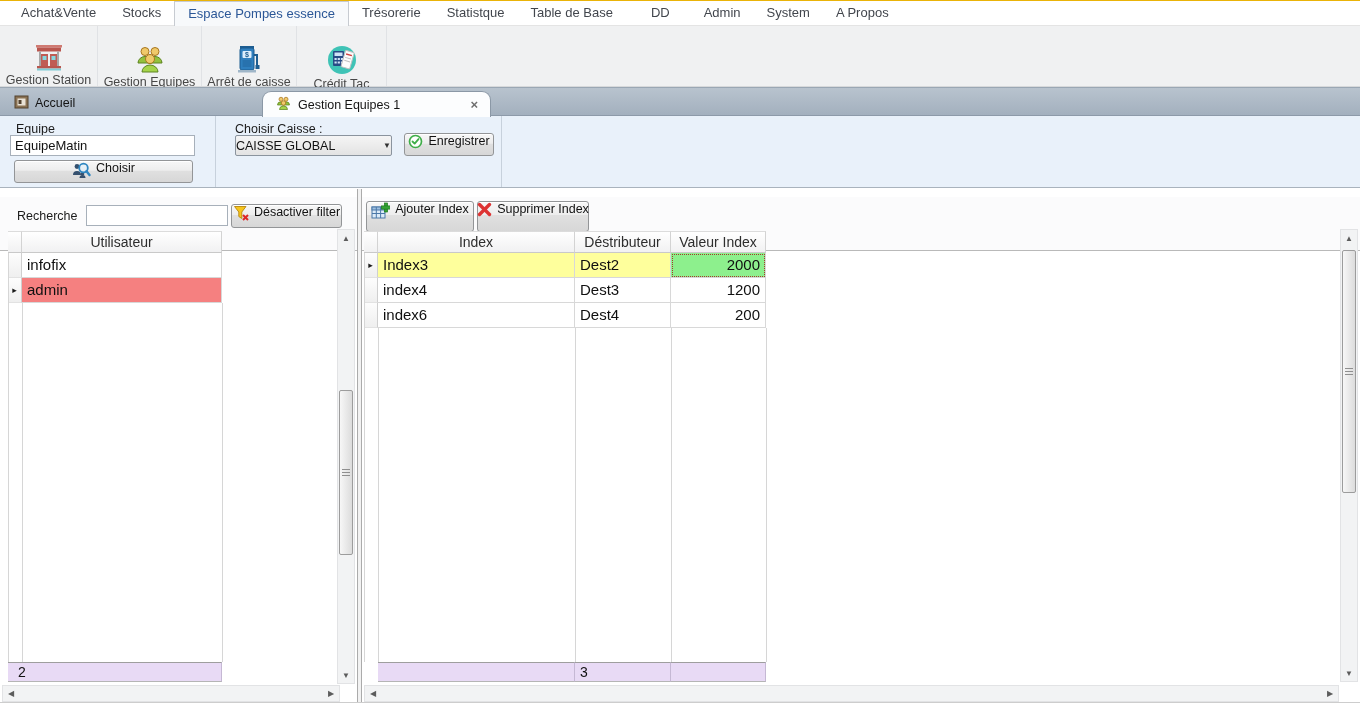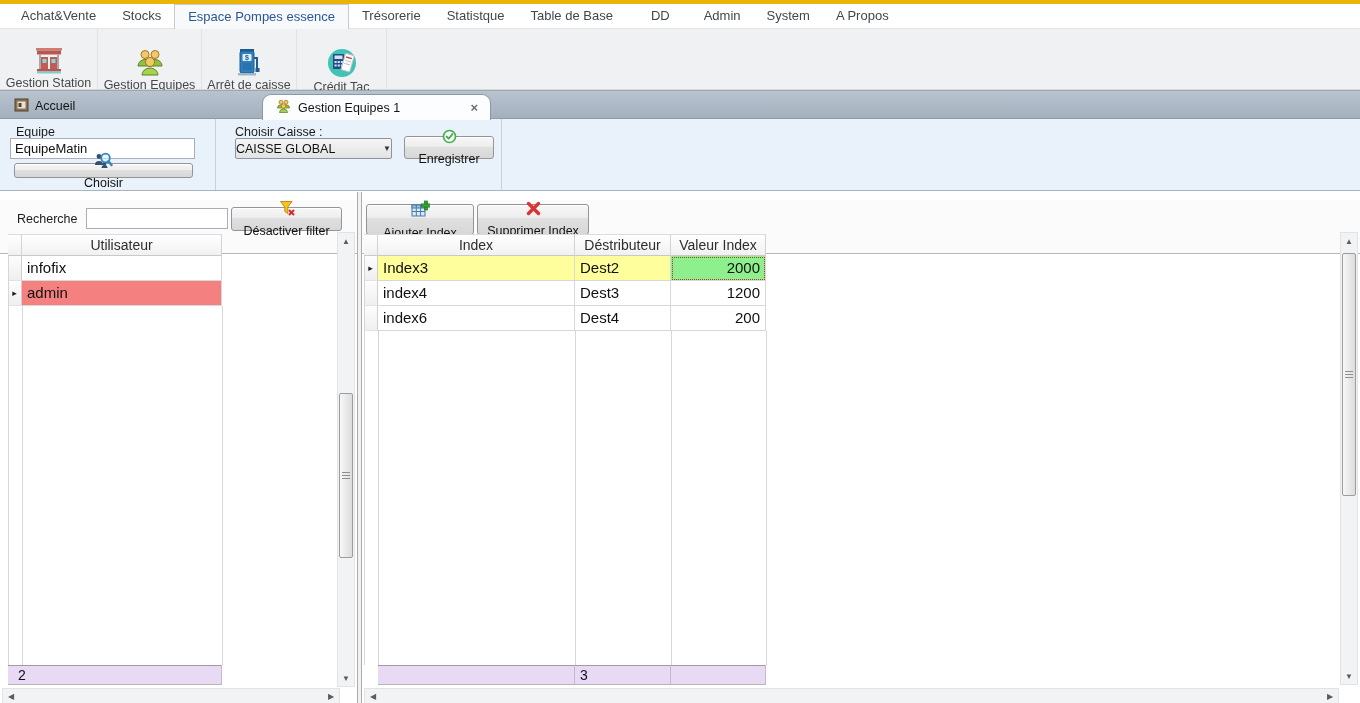--- a/index.html
+++ b/index.html
@@ -1,18 +1,18 @@
 <!DOCTYPE html>
 <html><head>
 <meta charset="utf-8">
 <style>
   * { margin:0; padding:0; box-sizing:border-box; }
   html,body { width:1360px; height:703px; overflow:hidden; }
   body { font-family:"Liberation Sans", sans-serif; background:#fff; }
-  #app { position:relative; width:1360px; height:703px; background:#fff; border-top:4px solid #eab308; }
+  #app { position:relative; width:1360px; height:703px; background:#fff; border-top:1px solid #eab308; }
 
   
   #menubar { position:absolute; left:0; top:0; width:1360px; height:25px; background:#fff;
              border-bottom:1px solid #e4e4e4; display:flex; align-items:stretch; padding-left:8px;
              font-size:13px; color:#42464d; z-index:5; }
   .menu-item { padding:4px 13px; white-space:nowrap; cursor:default; }
   .menu-item.selected { color:#2b5797; background:#f7f9fb; border:1px solid #c7cbd1; border-bottom:none; margin-bottom:-1px; }
 
   
   #toolbar { position:absolute; left:0; top:25px; width:1360px; height:61px; background:#f0f1f2;
@@ -35,22 +35,22 @@
 
   
   #formpanel { position:absolute; left:0; top:115px; width:1360px; height:72px; background:#e9f1fa;
                border-bottom:1px solid #a9b3bd; }
   .fsep { position:absolute; top:0; bottom:0; width:1px; background:#c7d1dc; }
   .flabel { position:absolute; font-size:12.5px; color:#1b1b1b; }
   .textbox { background:#fff; border:1px solid #a7b0ba; font-size:13px; color:#111; padding:0 4px;
              font-family:"Liberation Sans",sans-serif; }
   .btn { border:1px solid #939597; border-radius:3px; color:#111; font-size:12.5px;
          background:linear-gradient(180deg,#f7f7f7 0%,#ededed 45%,#e0e0e0 46%,#d7d7d7 100%);
-         display:flex; align-items:center; justify-content:center; gap:5px; cursor:default;
-         box-shadow:inset 0 1px 0 #fff; white-space:nowrap;flex-direction:column; }
+         display:flex; align-items:flex-start; justify-content:center; gap:5px; cursor:default;
+         box-shadow:inset 0 1px 0 #fff; white-space:nowrap; }
   .select { position:absolute; border:1px solid #8b949e; border-radius:2px;
             background:linear-gradient(180deg,#f5f5f5,#e3e3e3); font-size:12.5px; color:#111;
             display:flex; align-items:center; padding:0 0; }
   .select .caret { margin-left:auto; font-size:8px; color:#333; }
 
   
   .panel-toolbar { position:absolute; top:188px; height:54px; background:#fbfbfc; border-bottom:1px solid #b9b9b9;margin-top:8px; }
   #divider { position:absolute; left:357px; top:188px; width:5px; height:515px; background:#f2f2f2;
              border-left:1px solid #ababab; border-right:1px solid #ababab; }
 
@@ -201,21 +201,21 @@
       <span class="tab-close">×</span>
     </div>
   </div>
 
   <div id="formpanel">
     <div class="fsep" style="left:215px"></div>
     <div class="fsep" style="left:501px"></div>
 
     <span class="flabel" style="left:16px; top:6px">Equipe</span>
     <input class="textbox" style="position: absolute; left: 10px; top: 19px; width: 185px; height: 21px;" value="EquipeMatin">
-    <div class="btn" style="position:absolute; left:14px; top:44px; width:179px; height:15px">
+    <div class="btn" style="position:absolute; left:14px; top:44px; width:179px; height:23px">
       <span>
         <svg width="19" height="17" viewBox="0 0 19 17">
           <circle cx="5" cy="5.5" r="2.4" fill="#35506e"></circle>
           <path d="M1,14 a4,4 0 0 1 8,0 z" fill="#35506e"></path>
           <circle cx="10.5" cy="13" r="1.8" fill="#35506e"></circle>
           <path d="M7.5,17 a3,3 0 0 1 6,0 z" fill="#35506e"></path>
           <circle cx="11.5" cy="7" r="4.3" fill="rgba(220,238,252,0.55)" stroke="#2e86c1" stroke-width="1.8"></circle>
           <line x1="14.5" y1="10.3" x2="17.5" y2="14" stroke="#2e86c1" stroke-width="2.4" stroke-linecap="round"></line>
         </svg>
       </span>

